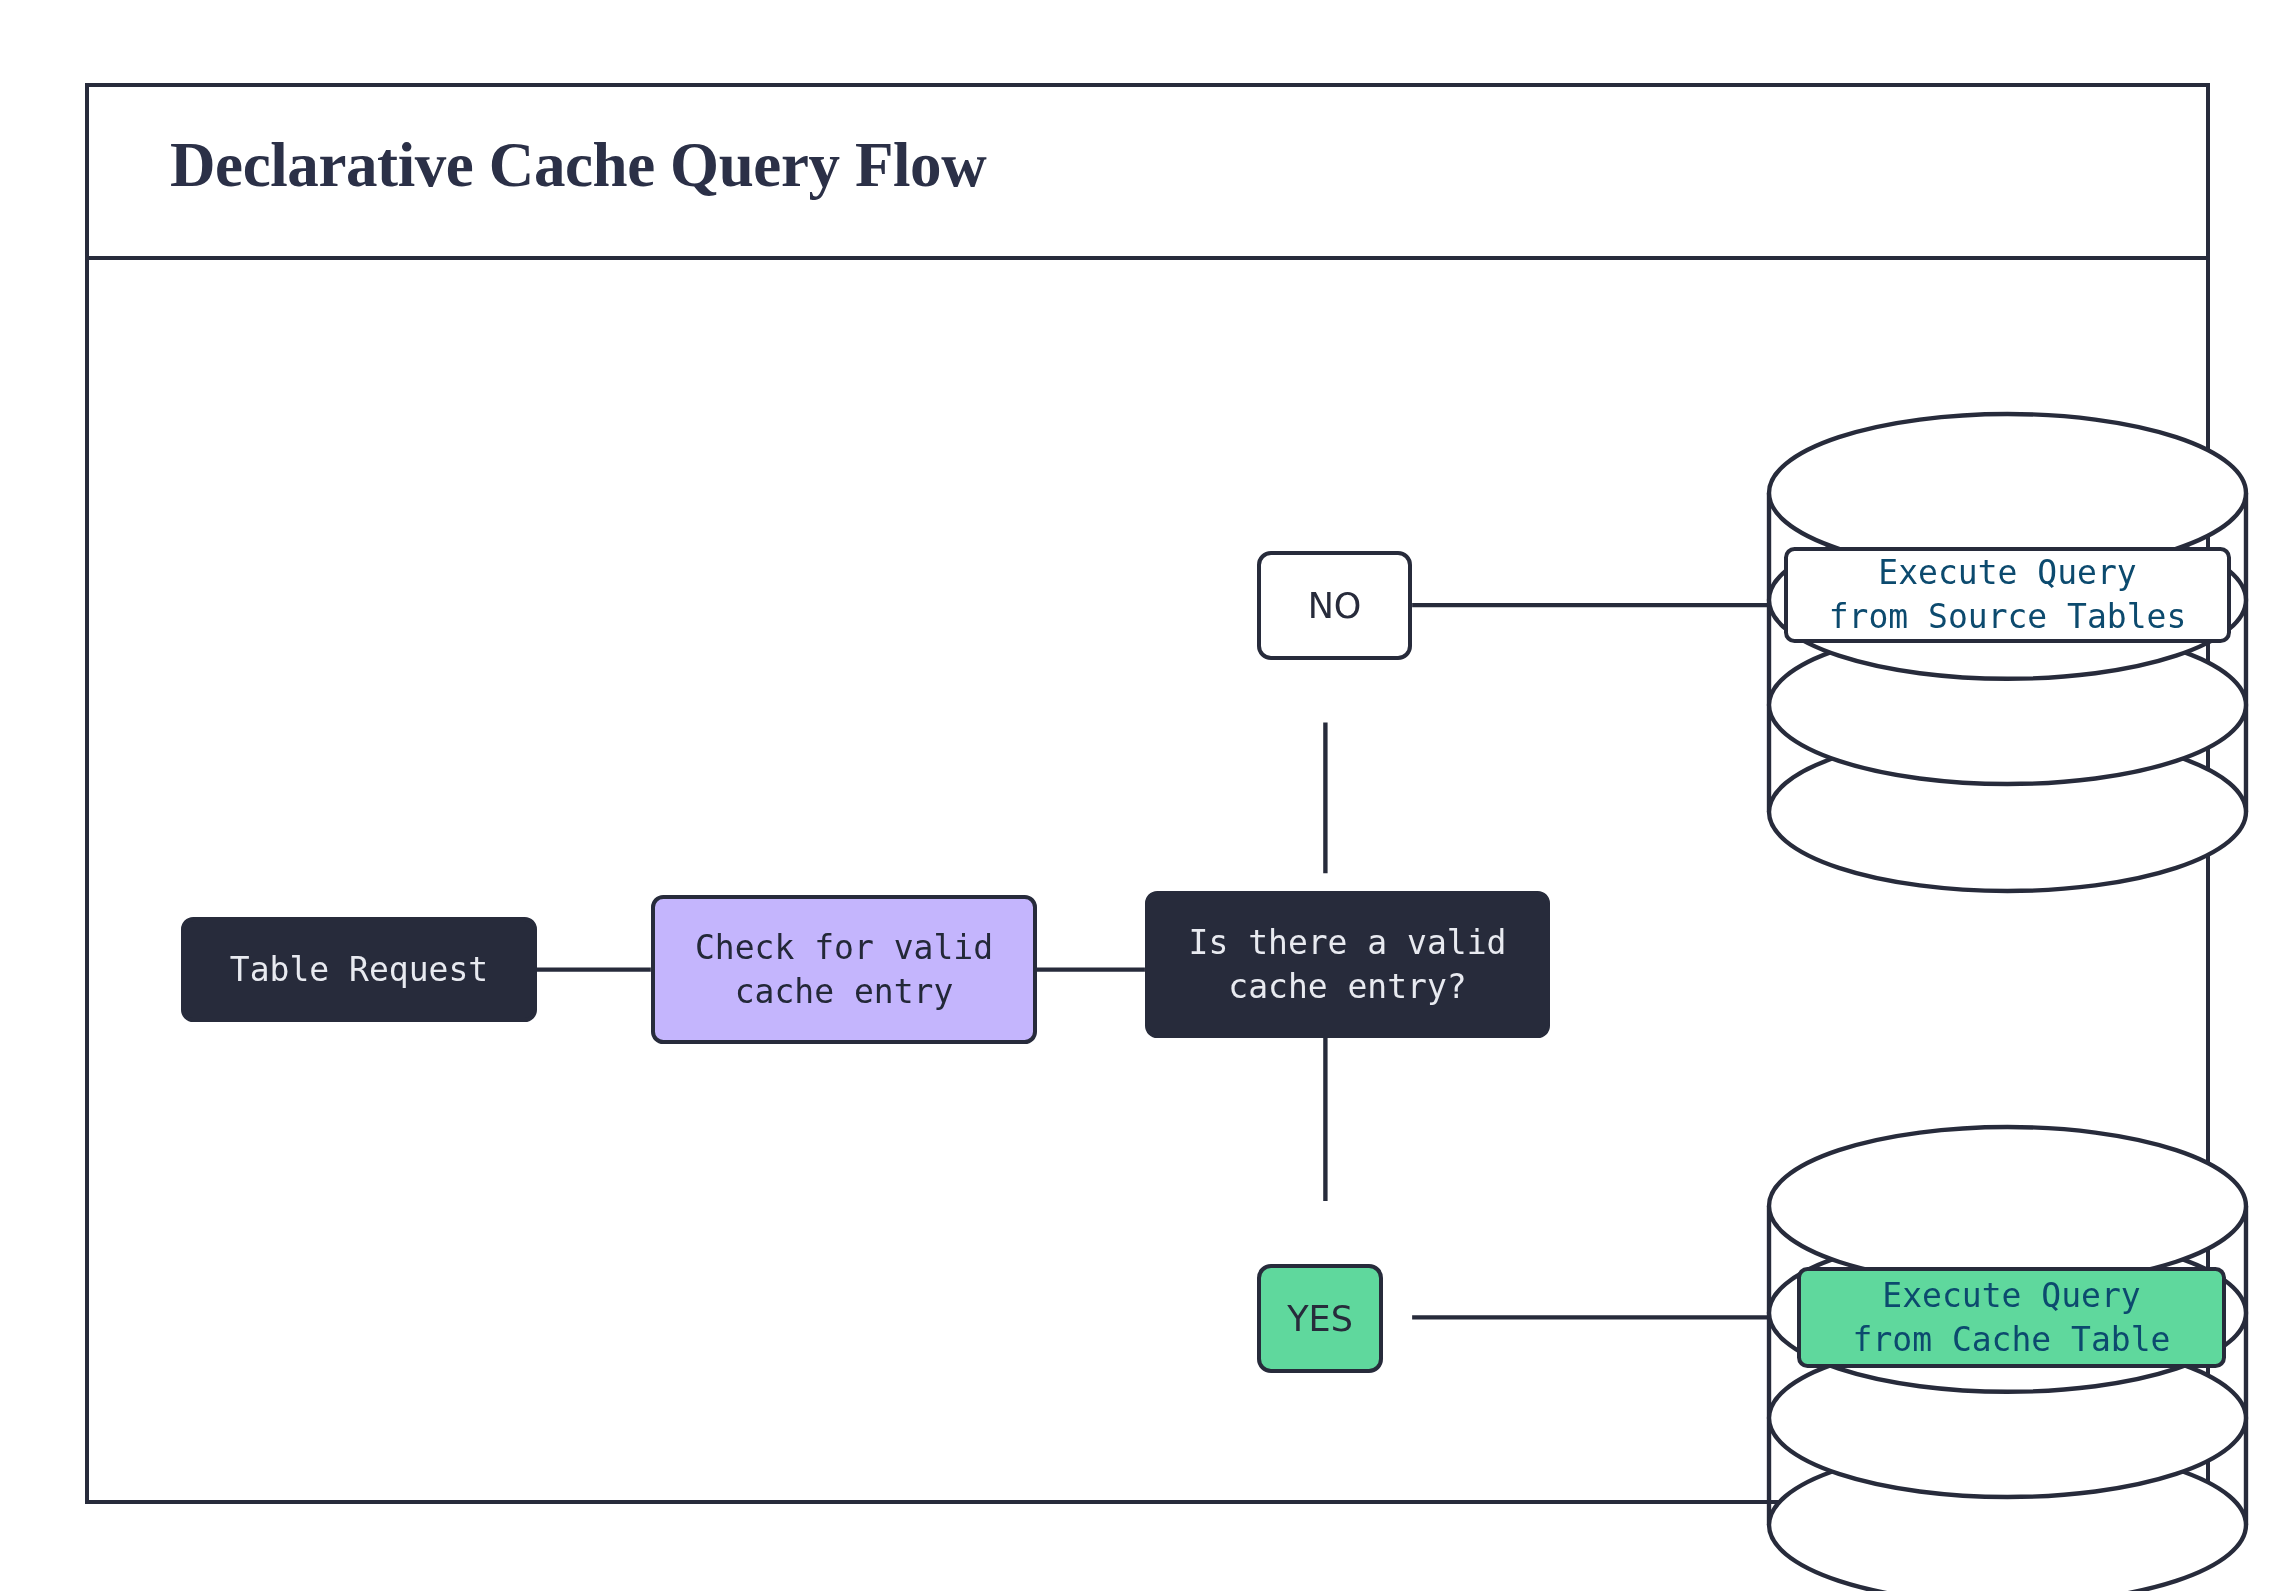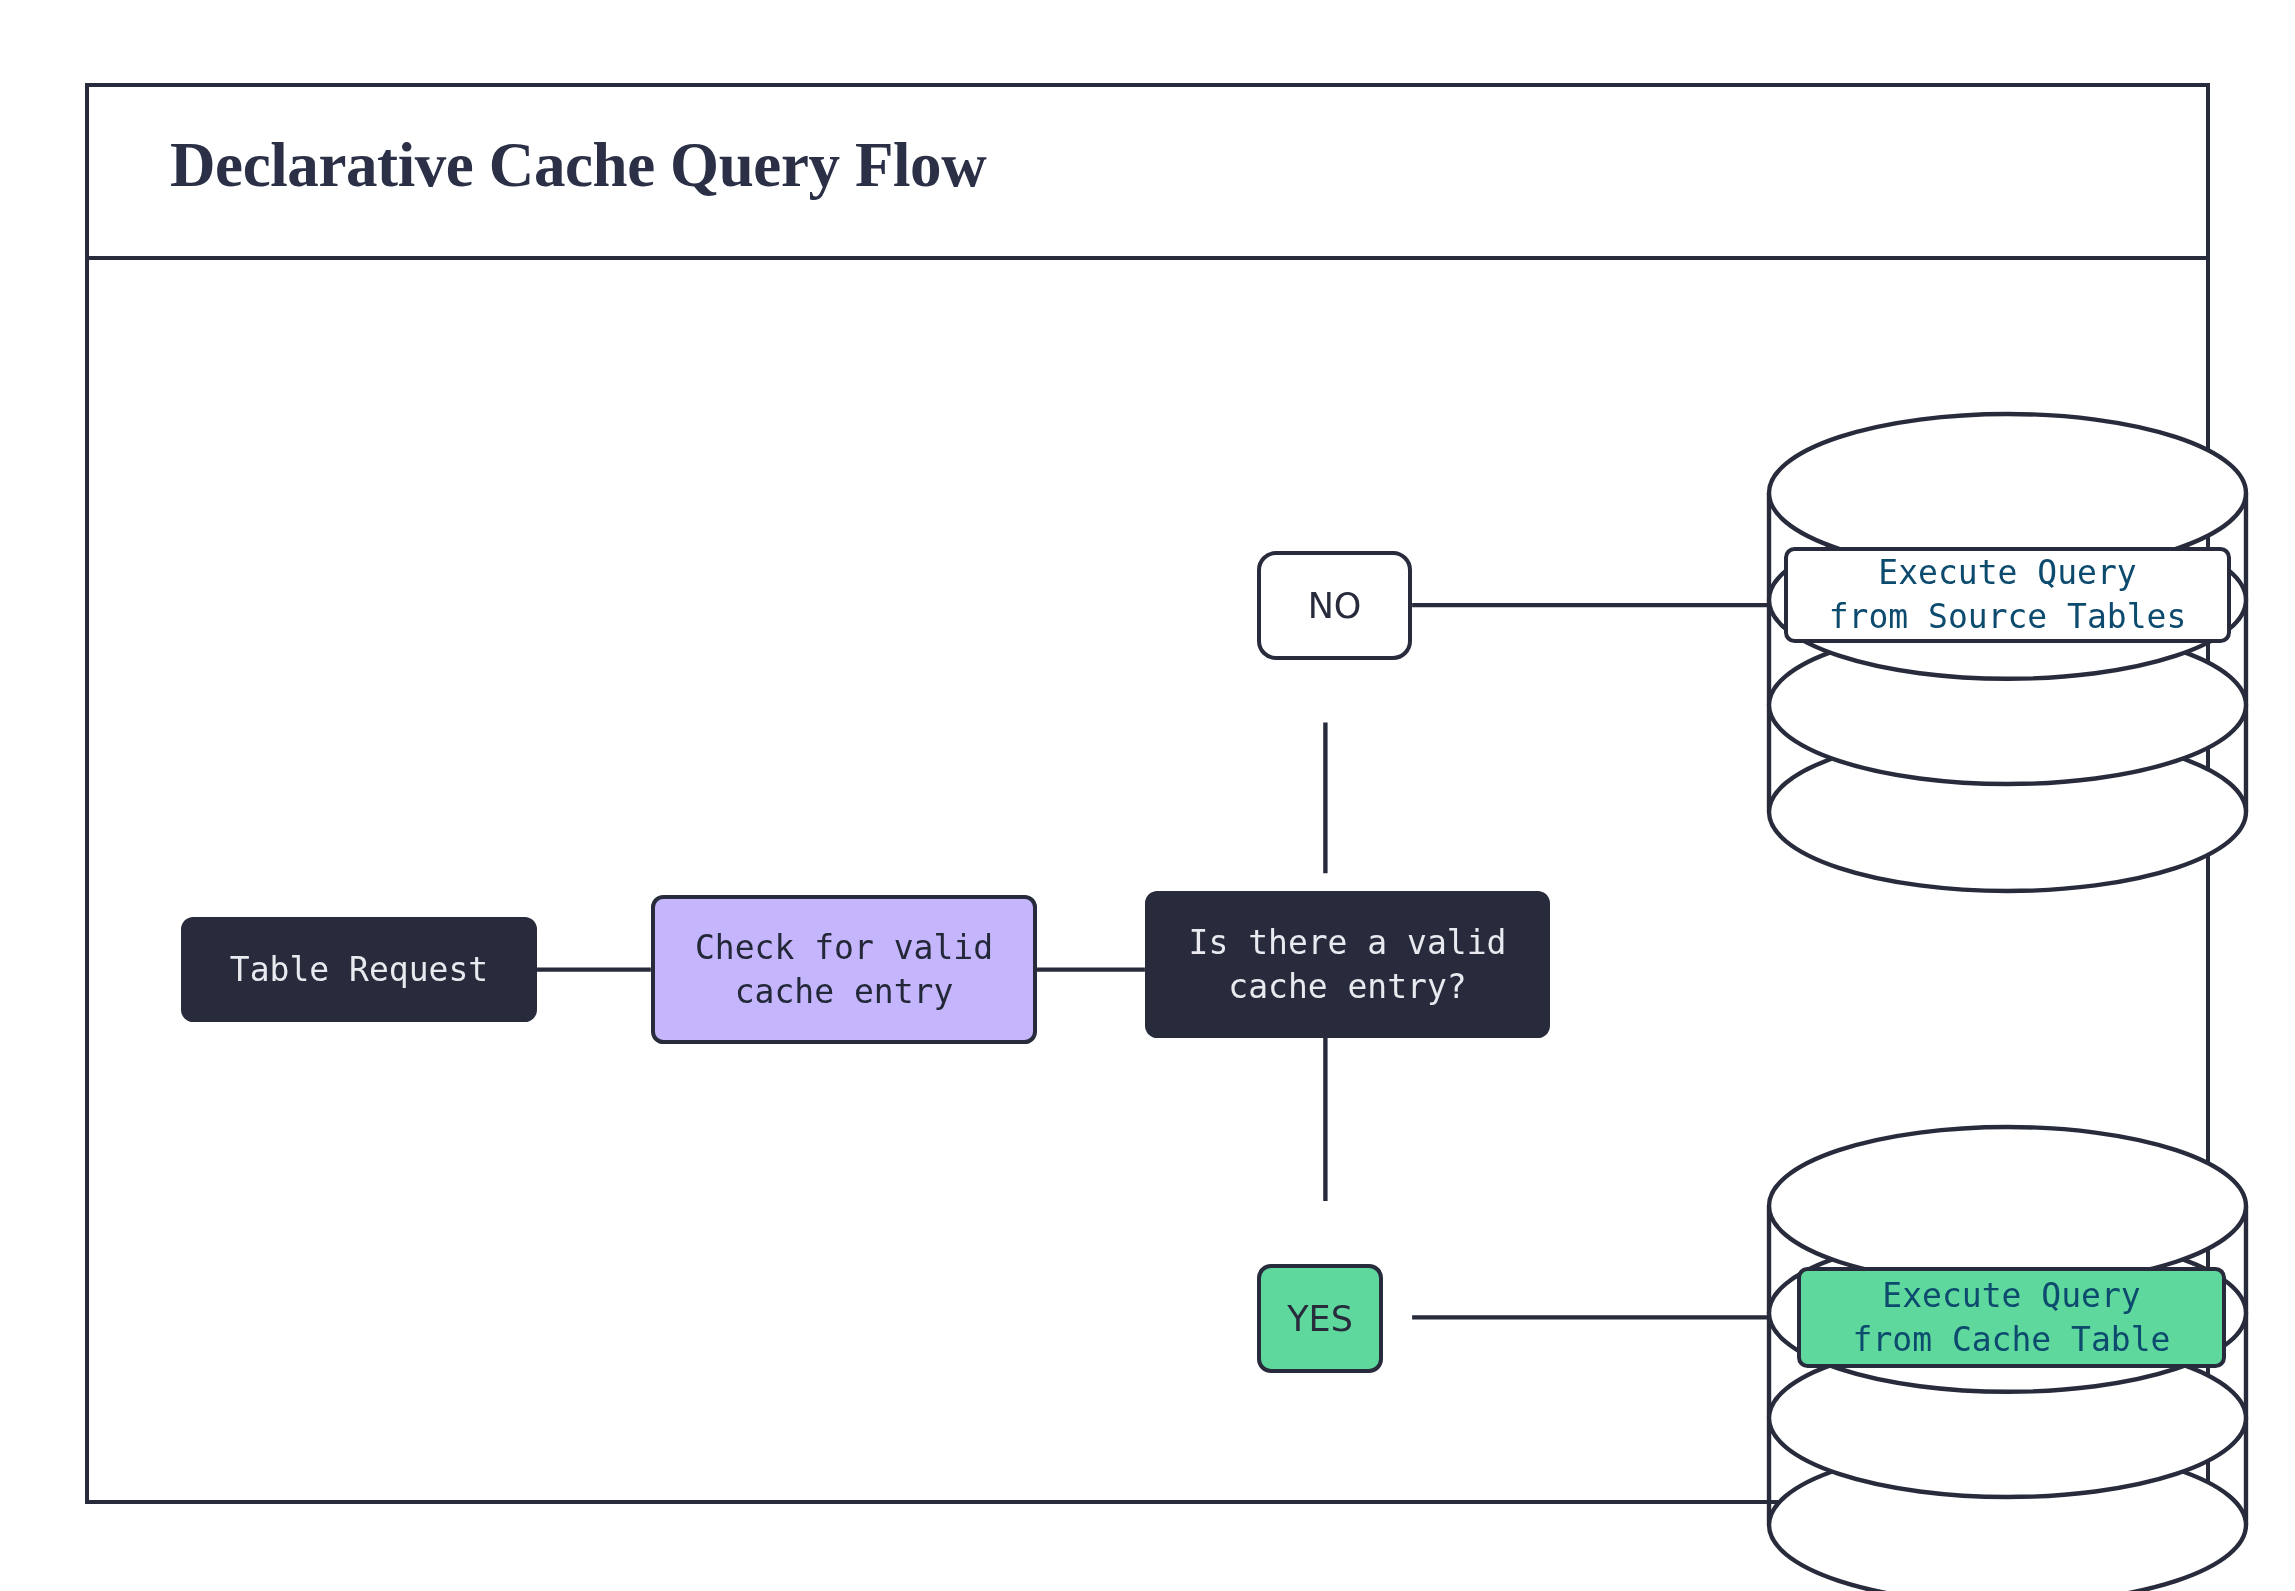--- a/index.html
+++ b/index.html
@@ -201,20 +201,20 @@
       </div>
 
       <div class="node dark" style="left:92px; top:657px; width:356px; height:105px;">Table Request</div>
 
       <div class="node green" style="left:562px; top:635px; width:386px; height:149px;">Check for valid
 cache entry</div>
 
       <div class="node dark" style="left:1056px; top:631px; width:405px; height:147px;">Is there a valid
 cache entry?</div>
 
-      <div class="edge-label" style="left:1168px; top:291px; width:155px; height:109px;border-radius:19px;">NO</div>
+      <div class="edge-label" style="left:1168px; top:291px; width:155px; height:109px;">NO</div>
 
       <div class="edge-label green" style="left:1168px; top:1004px; width:126px; height:109px;">YES</div>
 
     </div>
   </div>
 </div>
 
 
 </body></html>

